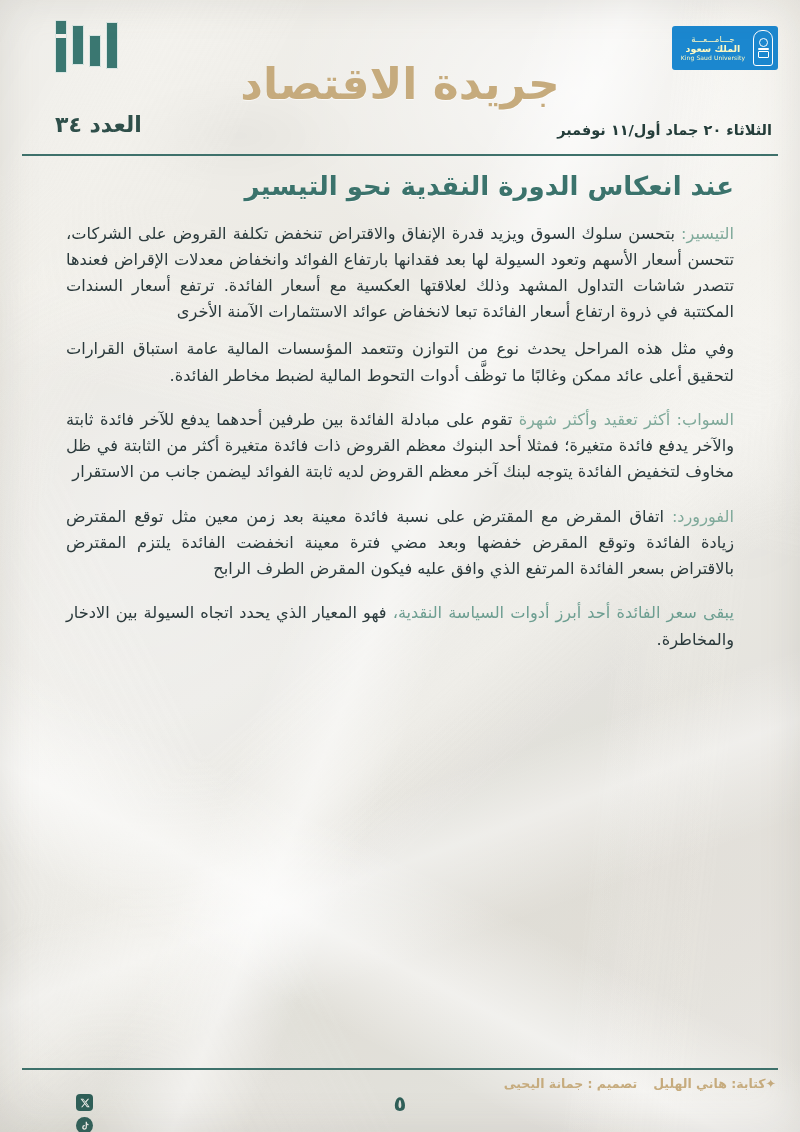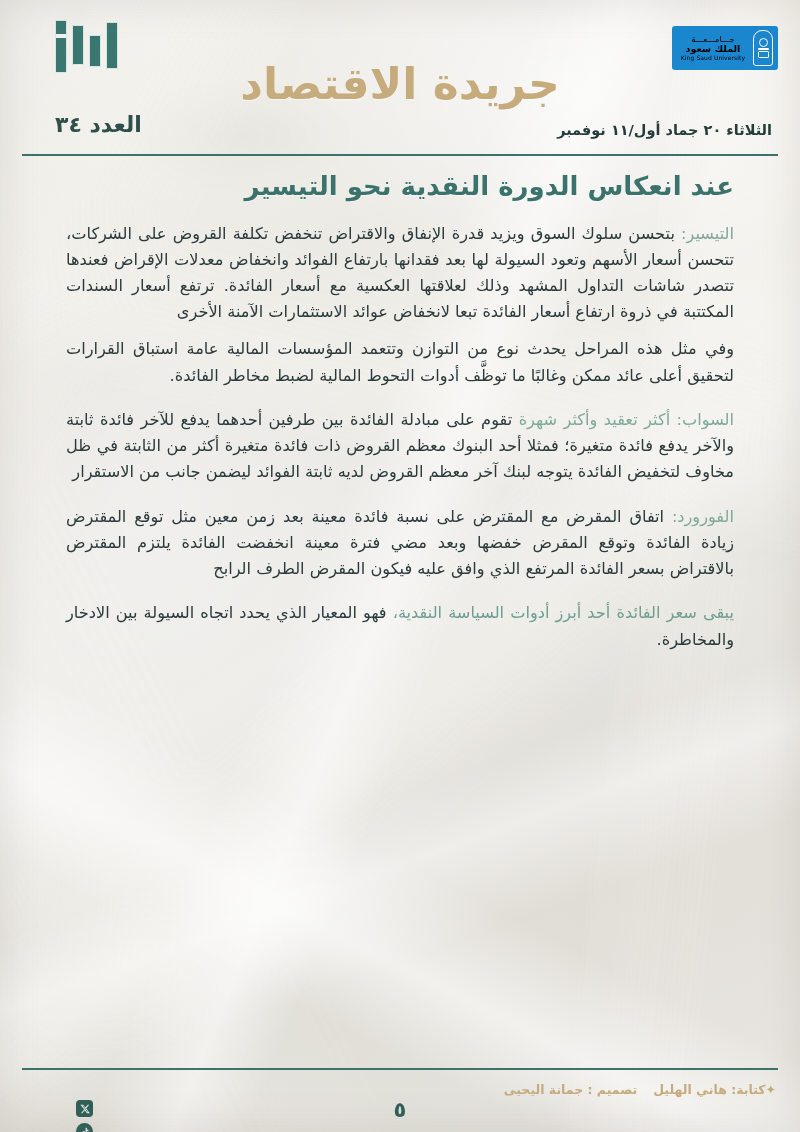--- a/index.html
+++ b/index.html
@@ -126,21 +126,21 @@
     display: flex;
     align-items: center;
     justify-content: flex-start;
     padding: 0 5px;
     box-sizing: border-box;
     gap: 4px;
   }
   #ksu-logo .ksu-texts {
     direction: rtl;
     text-align: center;
-    color: #000000;
+    color: #fef9c3;
     line-height: 1.08;
     flex: 1;
   }
   #ksu-logo .ksu-ar1 { font-size: 8.5px; letter-spacing: 1.6px; }
   #ksu-logo .ksu-ar2 { font-size: 9.5px; font-weight: bold; letter-spacing: .4px; }
   #ksu-logo .ksu-en  { font-size: 6px; letter-spacing: .1px; margin-top: 1px; direction: ltr; }
   #ksu-logo .ksu-emblem {
     width: 18px; height: 34px;
     border: 1.2px solid #ffffff;
     border-radius: 9px 9px 3px 3px;
@@ -217,21 +217,21 @@
   #footer-rule {
     position: absolute;
     bottom: 62px;
     left: 22px;
     right: 22px;
     height: 2px;
     background: #3e716b;
   }
   #footer {
     position: absolute;
-    bottom: 0; left: 0; right: 0;
+    bottom: 6px; left: 0; right: 0;
     height: 62px;
   }
   #credits {
     position: absolute;
     right: 24px;
     top: 12px;
     font-size: 12.5px;
     font-weight: bold;
     color: #c6ab7d;
     direction: rtl;

